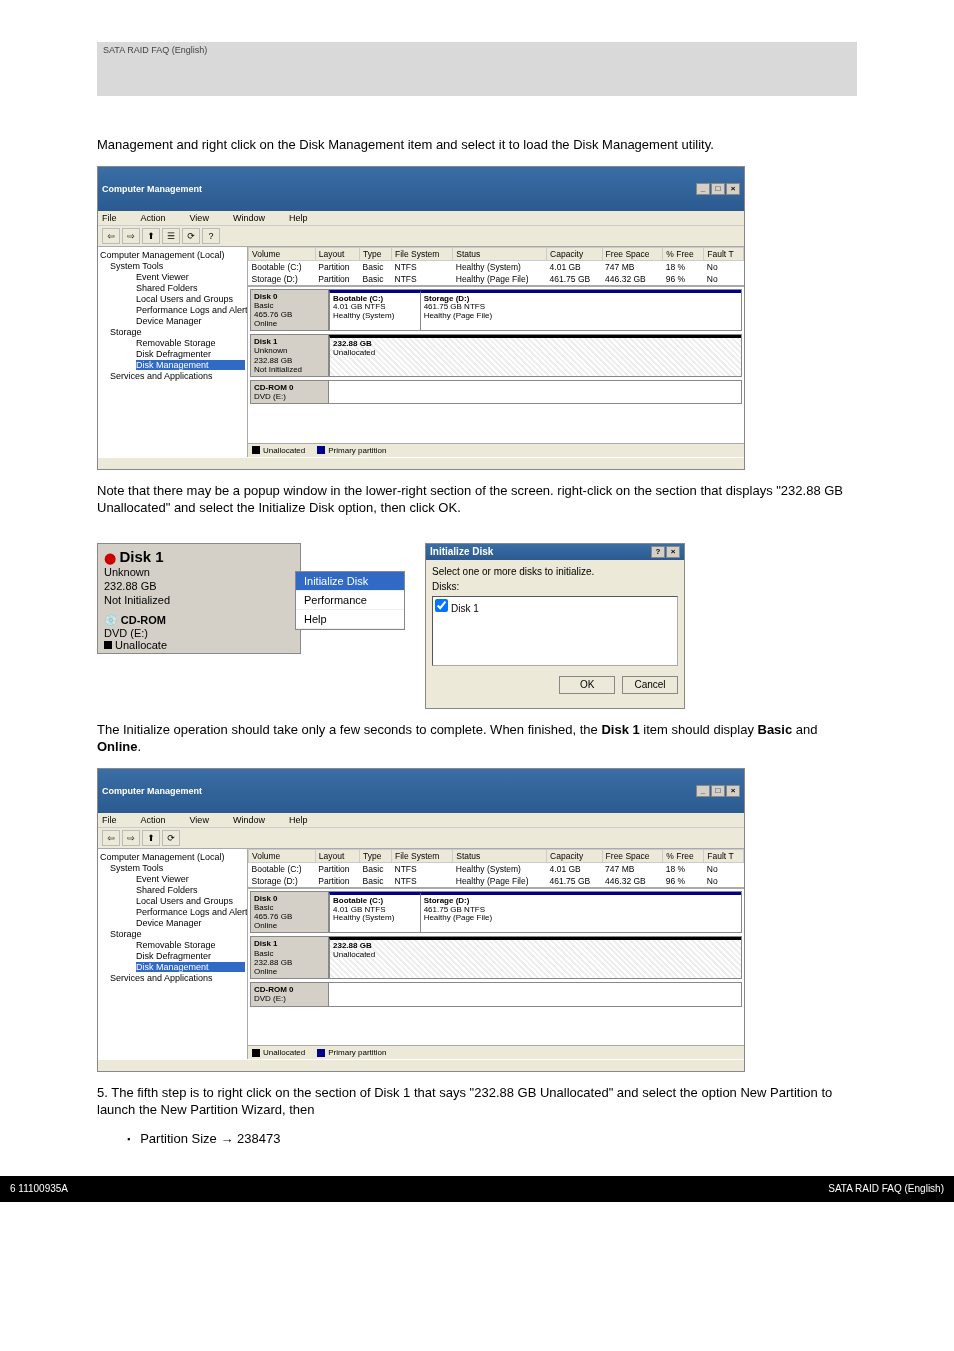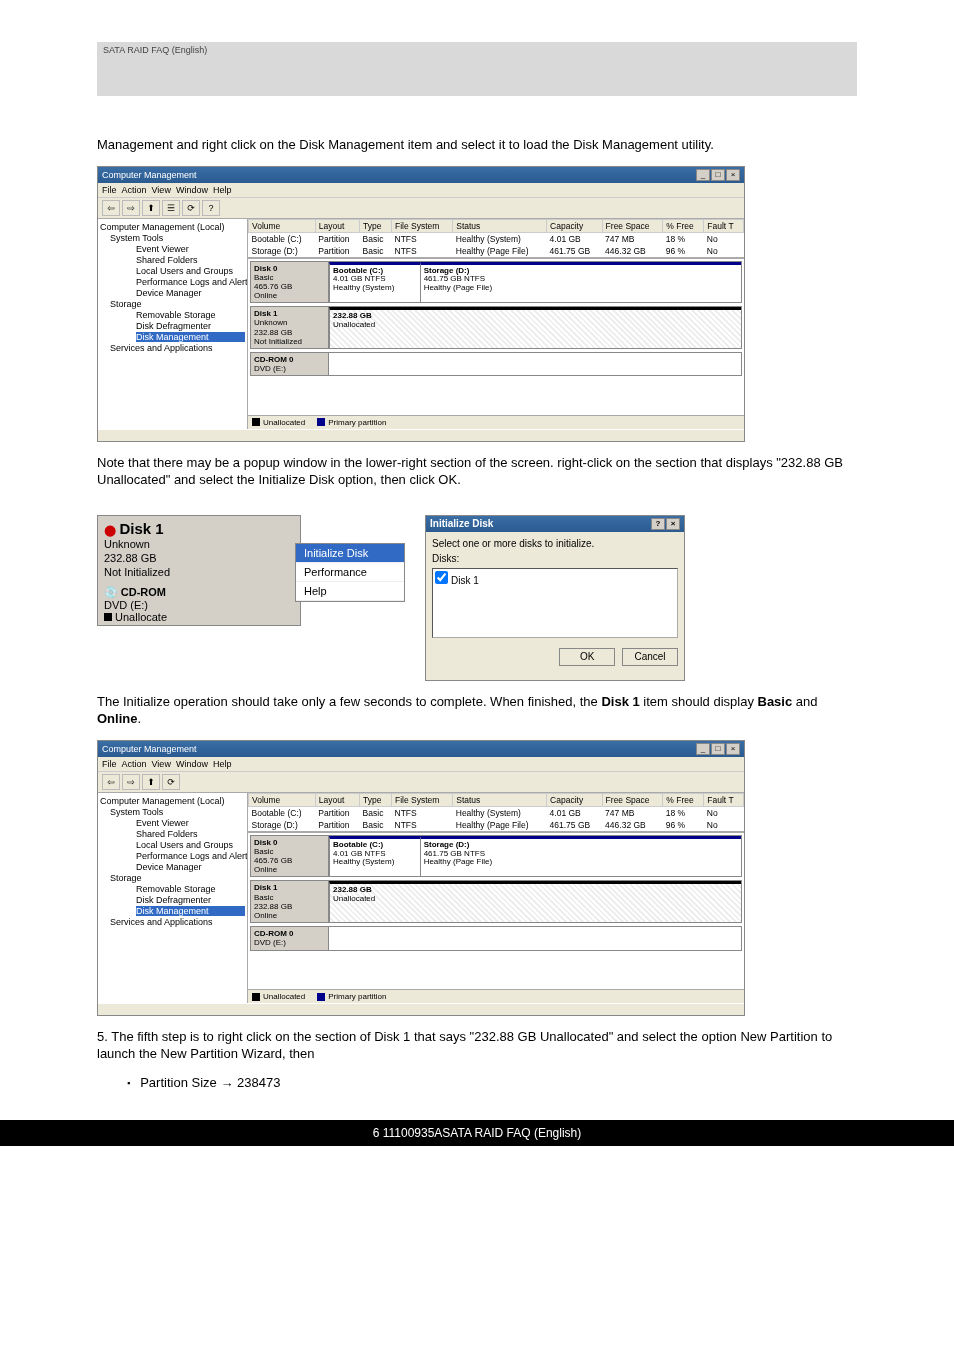--- a/index.html
+++ b/index.html
@@ -3,24 +3,24 @@
 <meta charset="utf-8">
 <style>
   * { box-sizing: border-box; margin: 0; padding: 0; }
   body { background: #fff; font-family: Arial, sans-serif; font-size: 11px; color: #000; width: 954px; }
   .page { padding: 0 97px 0 97px; }
   .header-gray { background: #d9d9d9; height: 54px; margin: 42px 0 0 0; position: relative; }
   .header-gray .label { position: absolute; top: 3px; left: 6px; font-size: 9px; color: #444; }
   .body-text { font-size: 13px; margin: 12px 0; line-height: 1.35; }
   .body-text.small-top { margin-top: 40px; }
   .window { border: 1px solid #888; background: #e4e4e0; width: 648px; margin: 10px 0 10px 0; font-size: 9px; }
-  .titlebar { background: linear-gradient(#3a6ea5,#2a5a90); color: #fff; font-weight: normal; padding: 2px 4px; display: flex; justify-content: space-between; align-items: center; }
+  .titlebar { background: linear-gradient(#3a6ea5,#2a5a90); color: #fff; font-weight: bold; padding: 16px 4px; display: flex; justify-content: space-between; align-items: center; }
   .titlebar .btns { display: flex; gap: 1px; }
   .titlebar .btn { width: 14px; height: 12px; background: #d4d0c8; border: 1px solid #888; display: flex; align-items: center; justify-content: center; font-size: 8px; color: #000; line-height: 1; }
-  .menubar { background: #ece9d8; padding: 2px 4px; display: flex; gap: 5px; border-bottom: 1px solid #ccc; }
+  .menubar { background: #ece9d8; padding: 2px 4px; display: flex; gap: 24px; border-bottom: 1px solid #ccc; }
   .menubar span { cursor: default; }
   .toolbar { background: #ece9d8; padding: 2px 4px; display: flex; gap: 2px; border-bottom: 1px solid #aaa; }
   .toolbar .tbtn { width: 18px; height: 16px; border: 1px solid #bbb; background: #ece9d8; display: inline-flex; align-items: center; justify-content: center; font-size: 9px; }
   .content { display: flex; height: 210px; }
   .tree { width: 150px; background: #fff; border-right: 1px solid #aaa; padding: 2px; overflow: hidden; }
   .tree .node { white-space: nowrap; margin: 1px 0; }
   .tree .node.sel { background: #316ac5; color: #fff; }
   .tree .indent1 { margin-left: 10px; }
   .tree .indent2 { margin-left: 36px; }
   .right-pane { flex: 1; display: flex; flex-direction: column; background: #fff; }
@@ -50,21 +50,21 @@
   .dialog .dlg-title { background: linear-gradient(#3a6ea5,#2a5a90); color: #fff; padding: 2px 4px; font-weight: bold; display: flex; justify-content: space-between; }
   .dialog .dlg-body { padding: 6px; }
   .dialog .disklist { background: #fff; border: 1px inset #aaa; height: 70px; padding: 2px; margin-top: 4px; }
   .dialog .disklist .chk { margin-right: 3px; }
   .dlg-buttons { text-align: right; padding: 4px 6px 14px; }
   .dlg-buttons button { width: 56px; height: 18px; font-size: 10px; margin-left: 4px; background: #ece9d8; border: 1px solid #888; }
   .bullet-list { margin: 8px 0 0 30px; font-size: 13px; }
   .bullet-list li { list-style: none; margin: 4px 0; }
   .bullet-list li::before { content: "▪"; margin-right: 10px; font-size: 9px; vertical-align: middle; }
   .arrow { font-family: Arial; }
-  .footer-bar { background: #000; color: #fff; height: 26px; margin-top: 30px; display: flex; align-items: center; padding: 4px 10px; font-size: 12px; justify-content: center; }
+  .footer-bar { background: #000; color: #fff; height: 26px; margin-top: 30px; display: flex; align-items: center; padding: 4px 10px; font-size: 10px; justify-content: space-between; }
 </style>
 </head>
 <body>
 
 <div class="page">
   <div class="header-gray">
     <span class="label">SATA RAID FAQ (English)</span>
   </div>
 
   <p class="body-text small-top">Management and right click on the Disk Management item and select it to load the Disk Management utility.</p>

